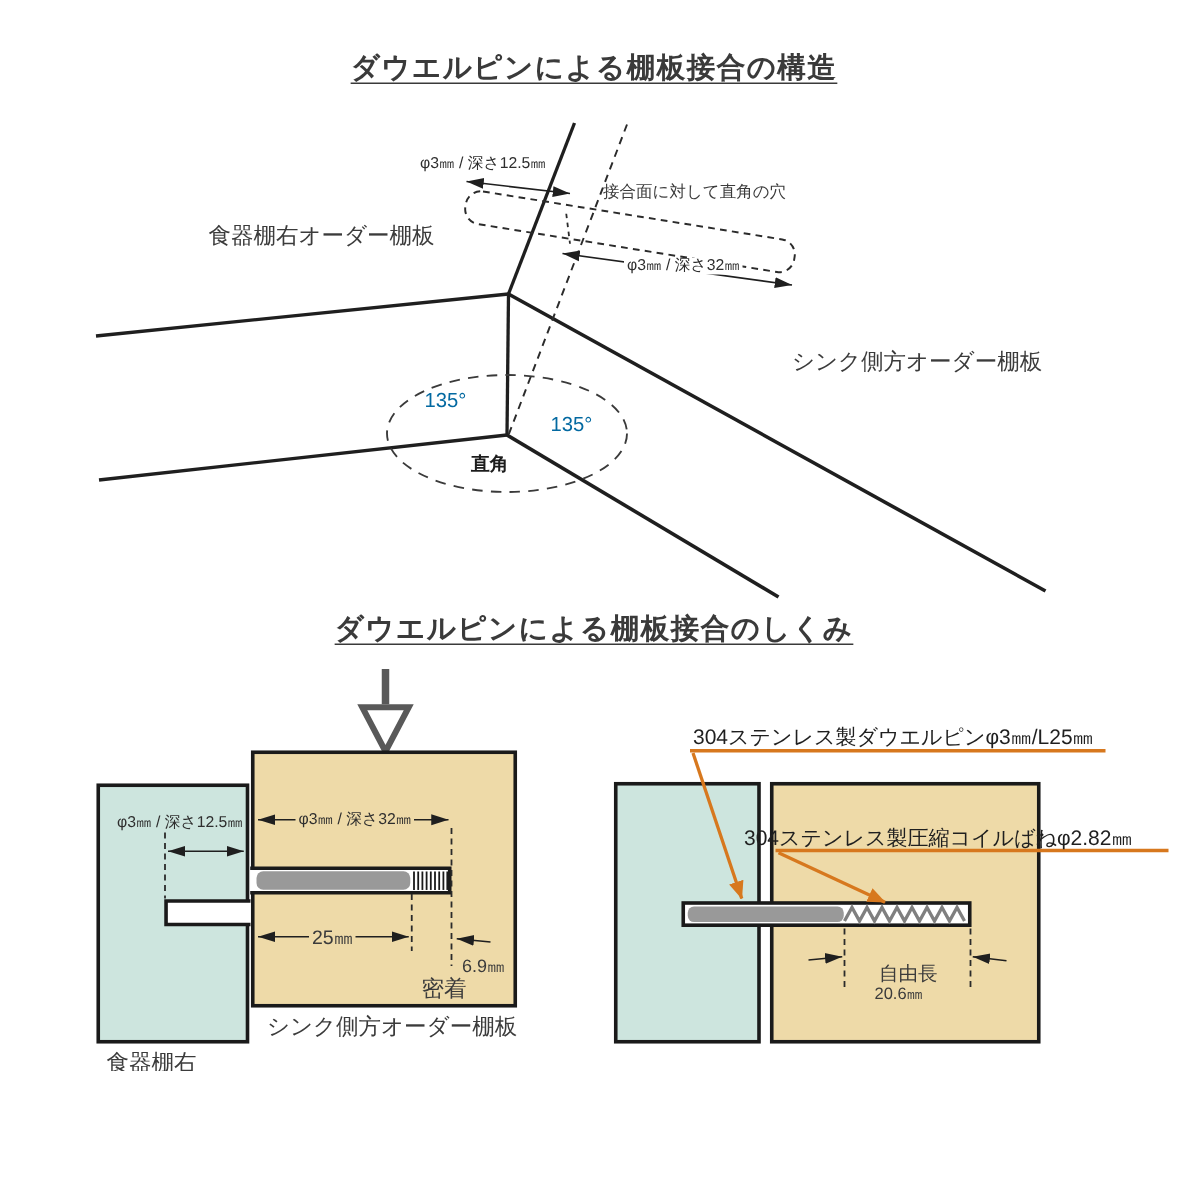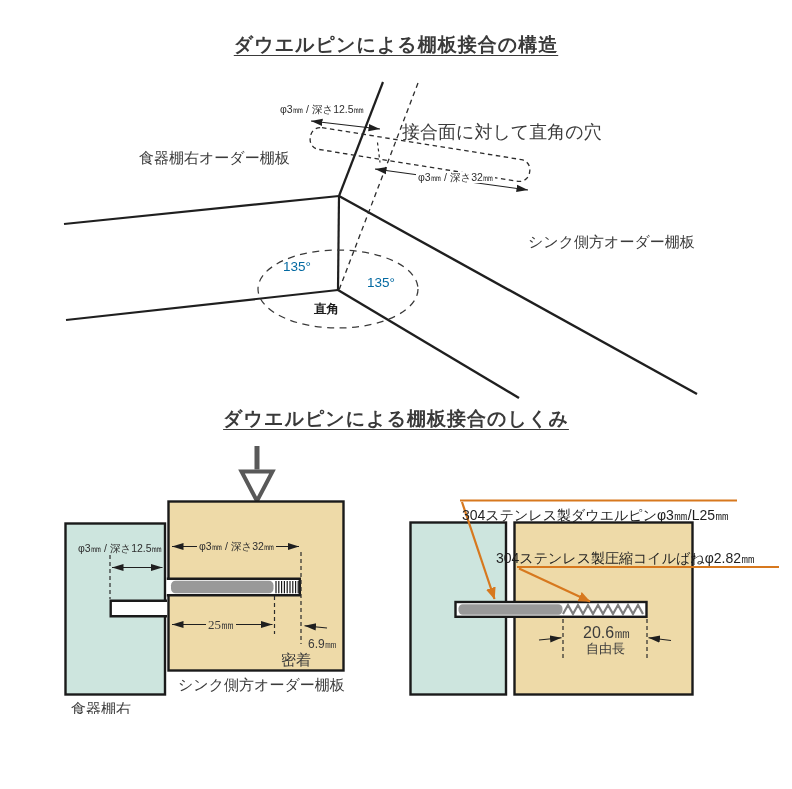--- a/index.html
+++ b/index.html
@@ -7,21 +7,21 @@
     position:relative;width:792px;height:714px;background:#ffffff;overflow:hidden;
     font-family:"Liberation Sans","DejaVu Sans",sans-serif;color:#3b3b3b;
   }
   #gfx{position:absolute;left:0;top:0;}
   .lbl{position:absolute;line-height:1.05;white-space:nowrap;color:#3b3b3b;}
   .title{
     position:absolute;left:0;right:0;text-align:center;font-size:19px;font-weight:bold;
     color:#3a3a3a;text-decoration:underline;text-underline-offset:4px;letter-spacing:1px;
   }
   .dim{font-size:10.5px;color:#2e2e2e;}
-  .note{font-size:18px;}
+  .note{font-size:11px;}
   .board-name{font-size:15px;}
   .angle{font-size:13.5px;color:#0369a1;}
   .rightangle{font-size:12.5px;font-weight:bold;color:#1c1c1c;text-align:center;}
   .tanbg{background:#eedaa8;padding:0 2px;}
   .leader{font-size:14px;color:#1f1f1f;}
   .two-line{white-space:pre-line;}
 </style>
 </head>
 <body>
 
@@ -132,25 +132,25 @@
   <div class="lbl note" style="left:402px;top:123px;">接合面に対して直角の穴</div>
   <div class="lbl dim" style="left:416px;top:172px;background:#ffffff;padding:0 2px;">φ3㎜ / 深さ32㎜</div>
   <div class="lbl board-name" style="left:96px;top:150px;margin-left:43px;">食器棚右オーダー棚板</div>
   <div class="lbl board-name" style="left:528px;top:234px;">シンク側方オーダー棚板</div>
   <div class="lbl angle" style="left:283px;top:260px;">135°</div>
   <div class="lbl angle" style="left:367px;top:276px;">135°</div>
   <div class="lbl rightangle" style="left:314px;top:303px;">直角</div>
 
   <div class="lbl dim" style="left:78px;top:543px;">φ3㎜ / 深さ12.5㎜</div>
   <div class="lbl dim tanbg" style="left:197px;top:541px;">φ3㎜ / 深さ32㎜</div>
-  <div class="lbl tanbg" style="left:206px;top:618px;font-size:13px;font-family:Liberation Serif, serif;">25㎜</div>
+  <div class="lbl tanbg" style="left:206px;top:618px;font-size:13px;">25㎜</div>
   <div class="lbl tanbg" style="left:274px;top:638px;font-size:12px;margin-left:32px;">6.9㎜</div>
   <div class="lbl tanbg" style="left:279px;top:652px;font-size:15px;">密着</div>
   <div class="lbl board-name" style="left:178px;top:677px;">シンク側方オーダー棚板</div>
   <div class="lbl board-name two-line" style="left:71px;top:701px;">食器棚右
 オーダー棚板</div>
 
-  <div class="lbl leader" style="left:462px;top:484px;margin-top:24px;">304ステンレス製ダウエルピンφ3㎜/L25㎜</div>
+  <div class="lbl leader" style="left:462px;top:484px;">304ステンレス製ダウエルピンφ3㎜/L25㎜</div>
   <div class="lbl leader" style="left:496px;top:551px;">304ステンレス製圧縮コイルばねφ2.82㎜</div>
-  <div class="lbl tanbg" style="left:581px;top:625px;font-size:16px;">20.6㎜</div>
+  <div class="lbl tanbg" style="left:581px;top:658px;font-size:11px;">20.6㎜</div>
   <div class="lbl tanbg" style="left:584px;top:642px;font-size:13px;">自由長</div>
 
 </div>
 
 </body></html>

